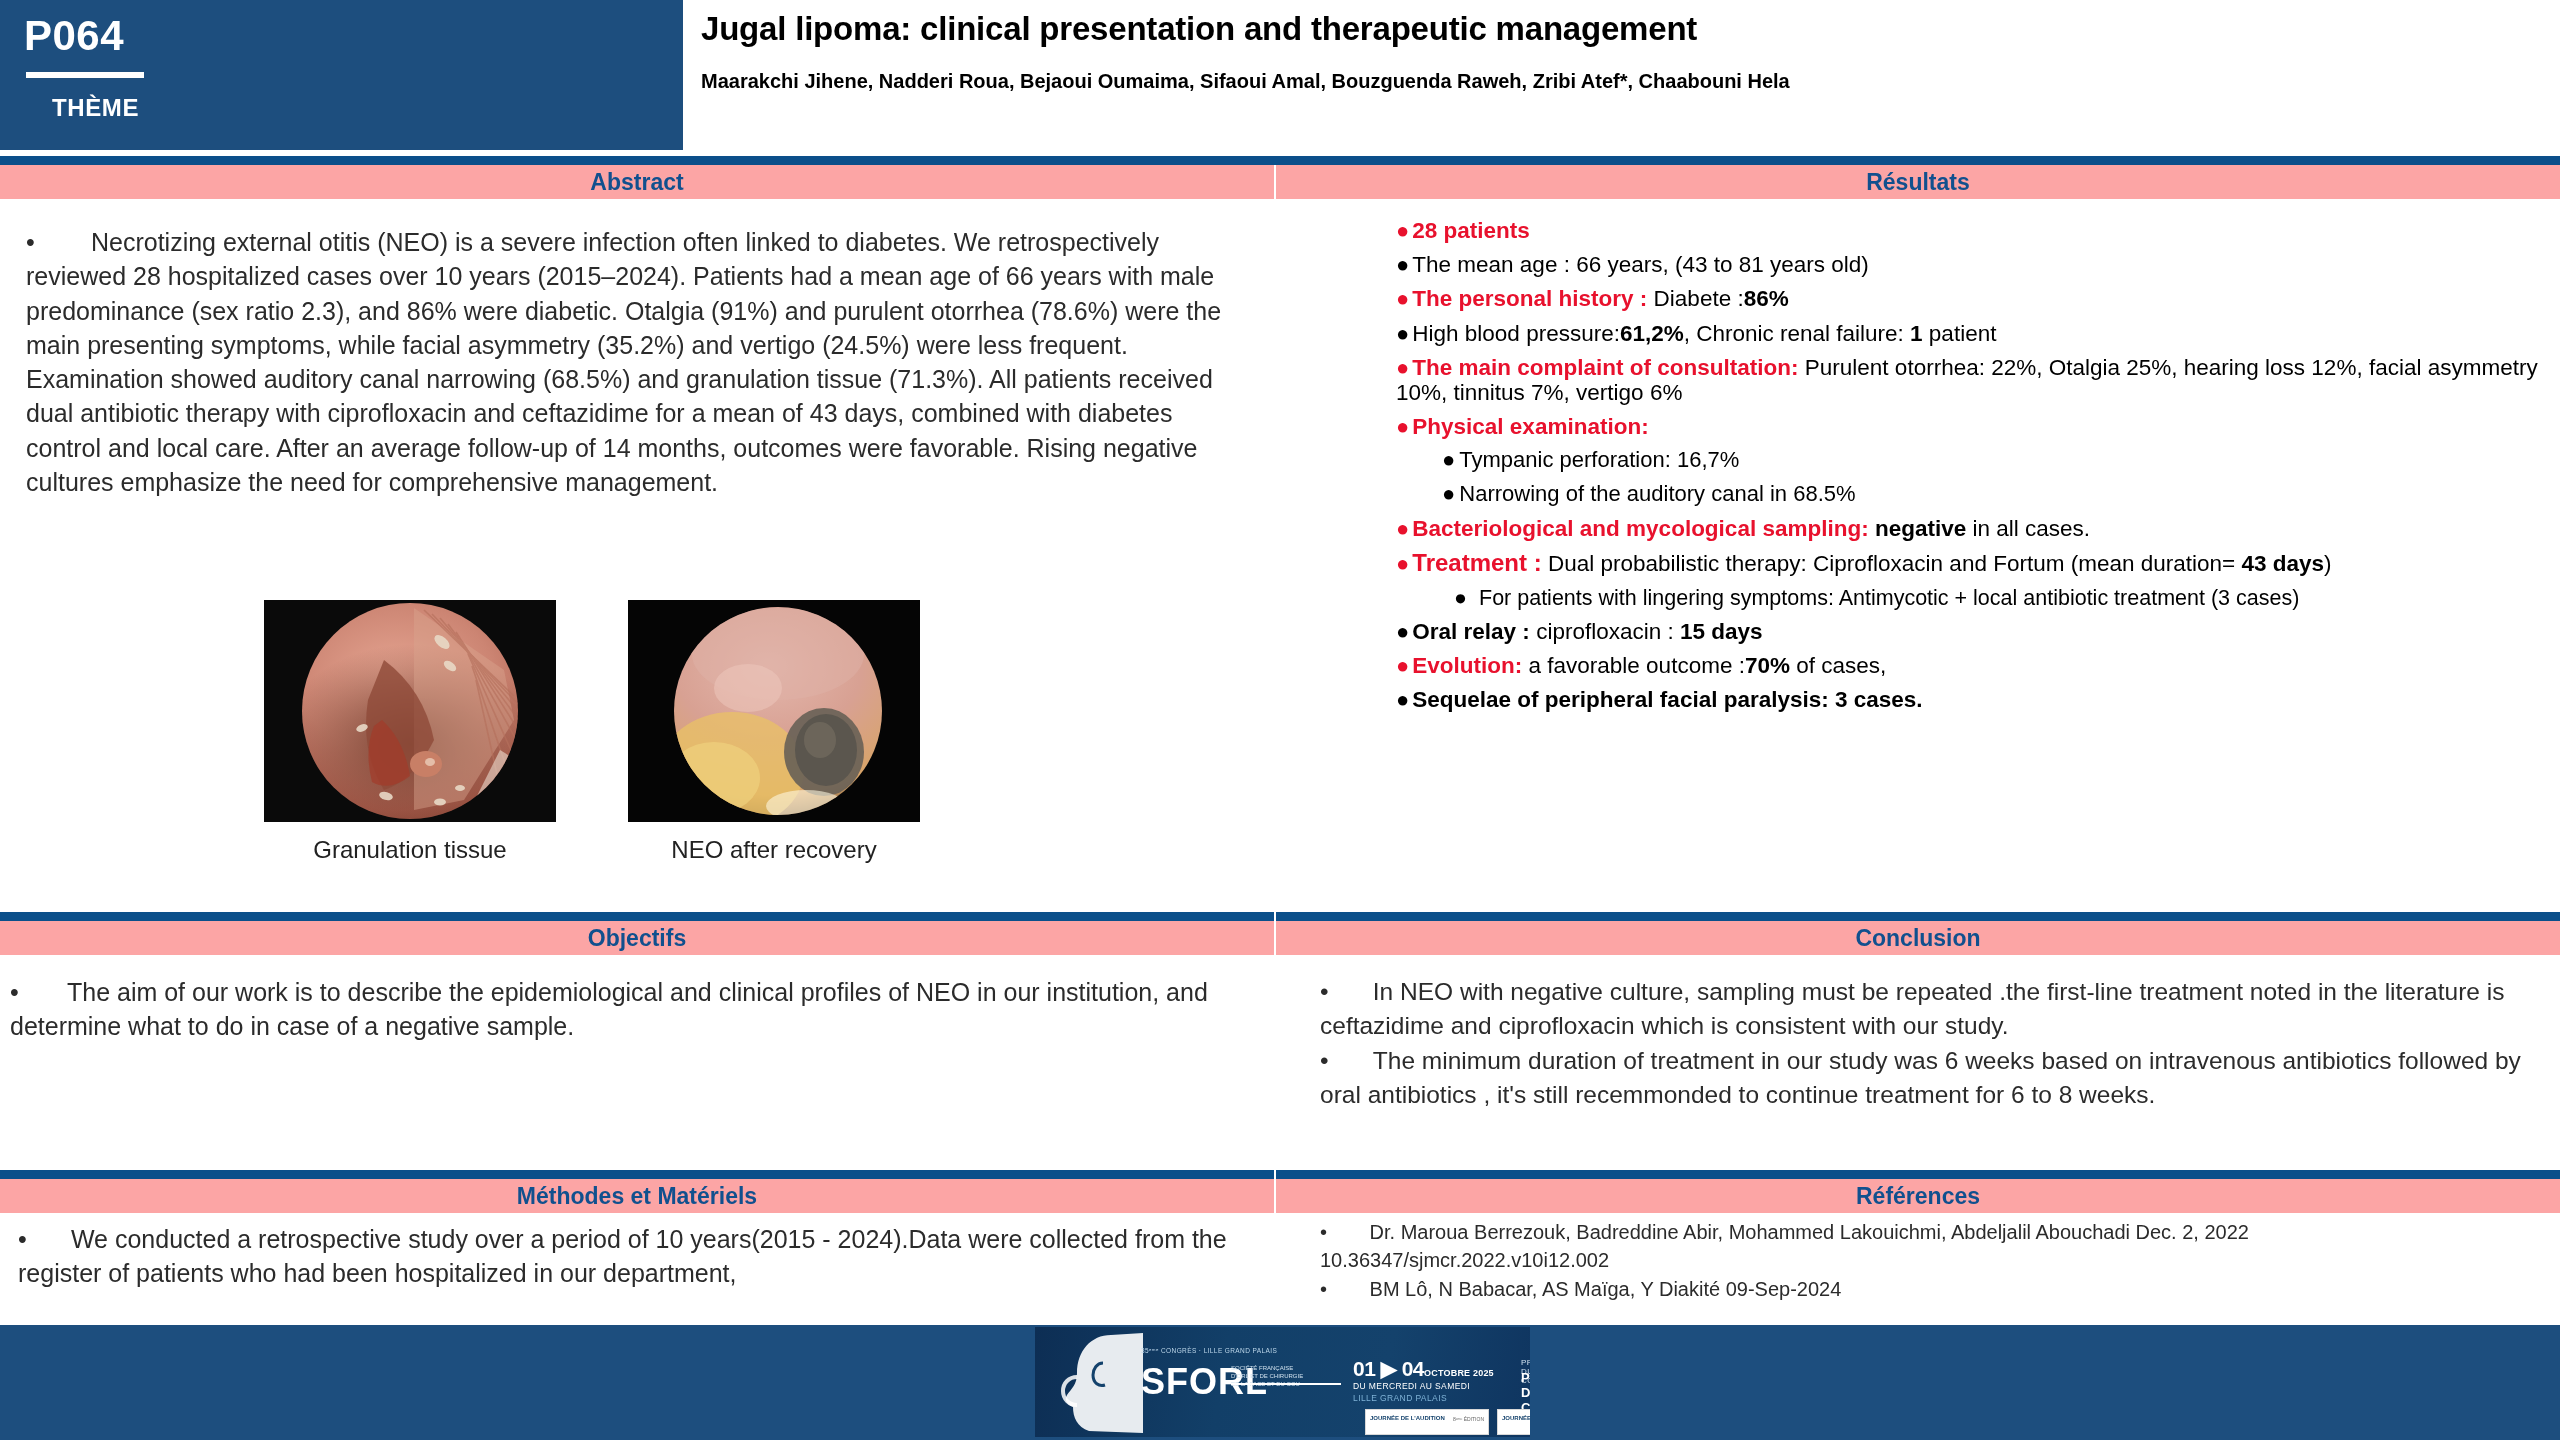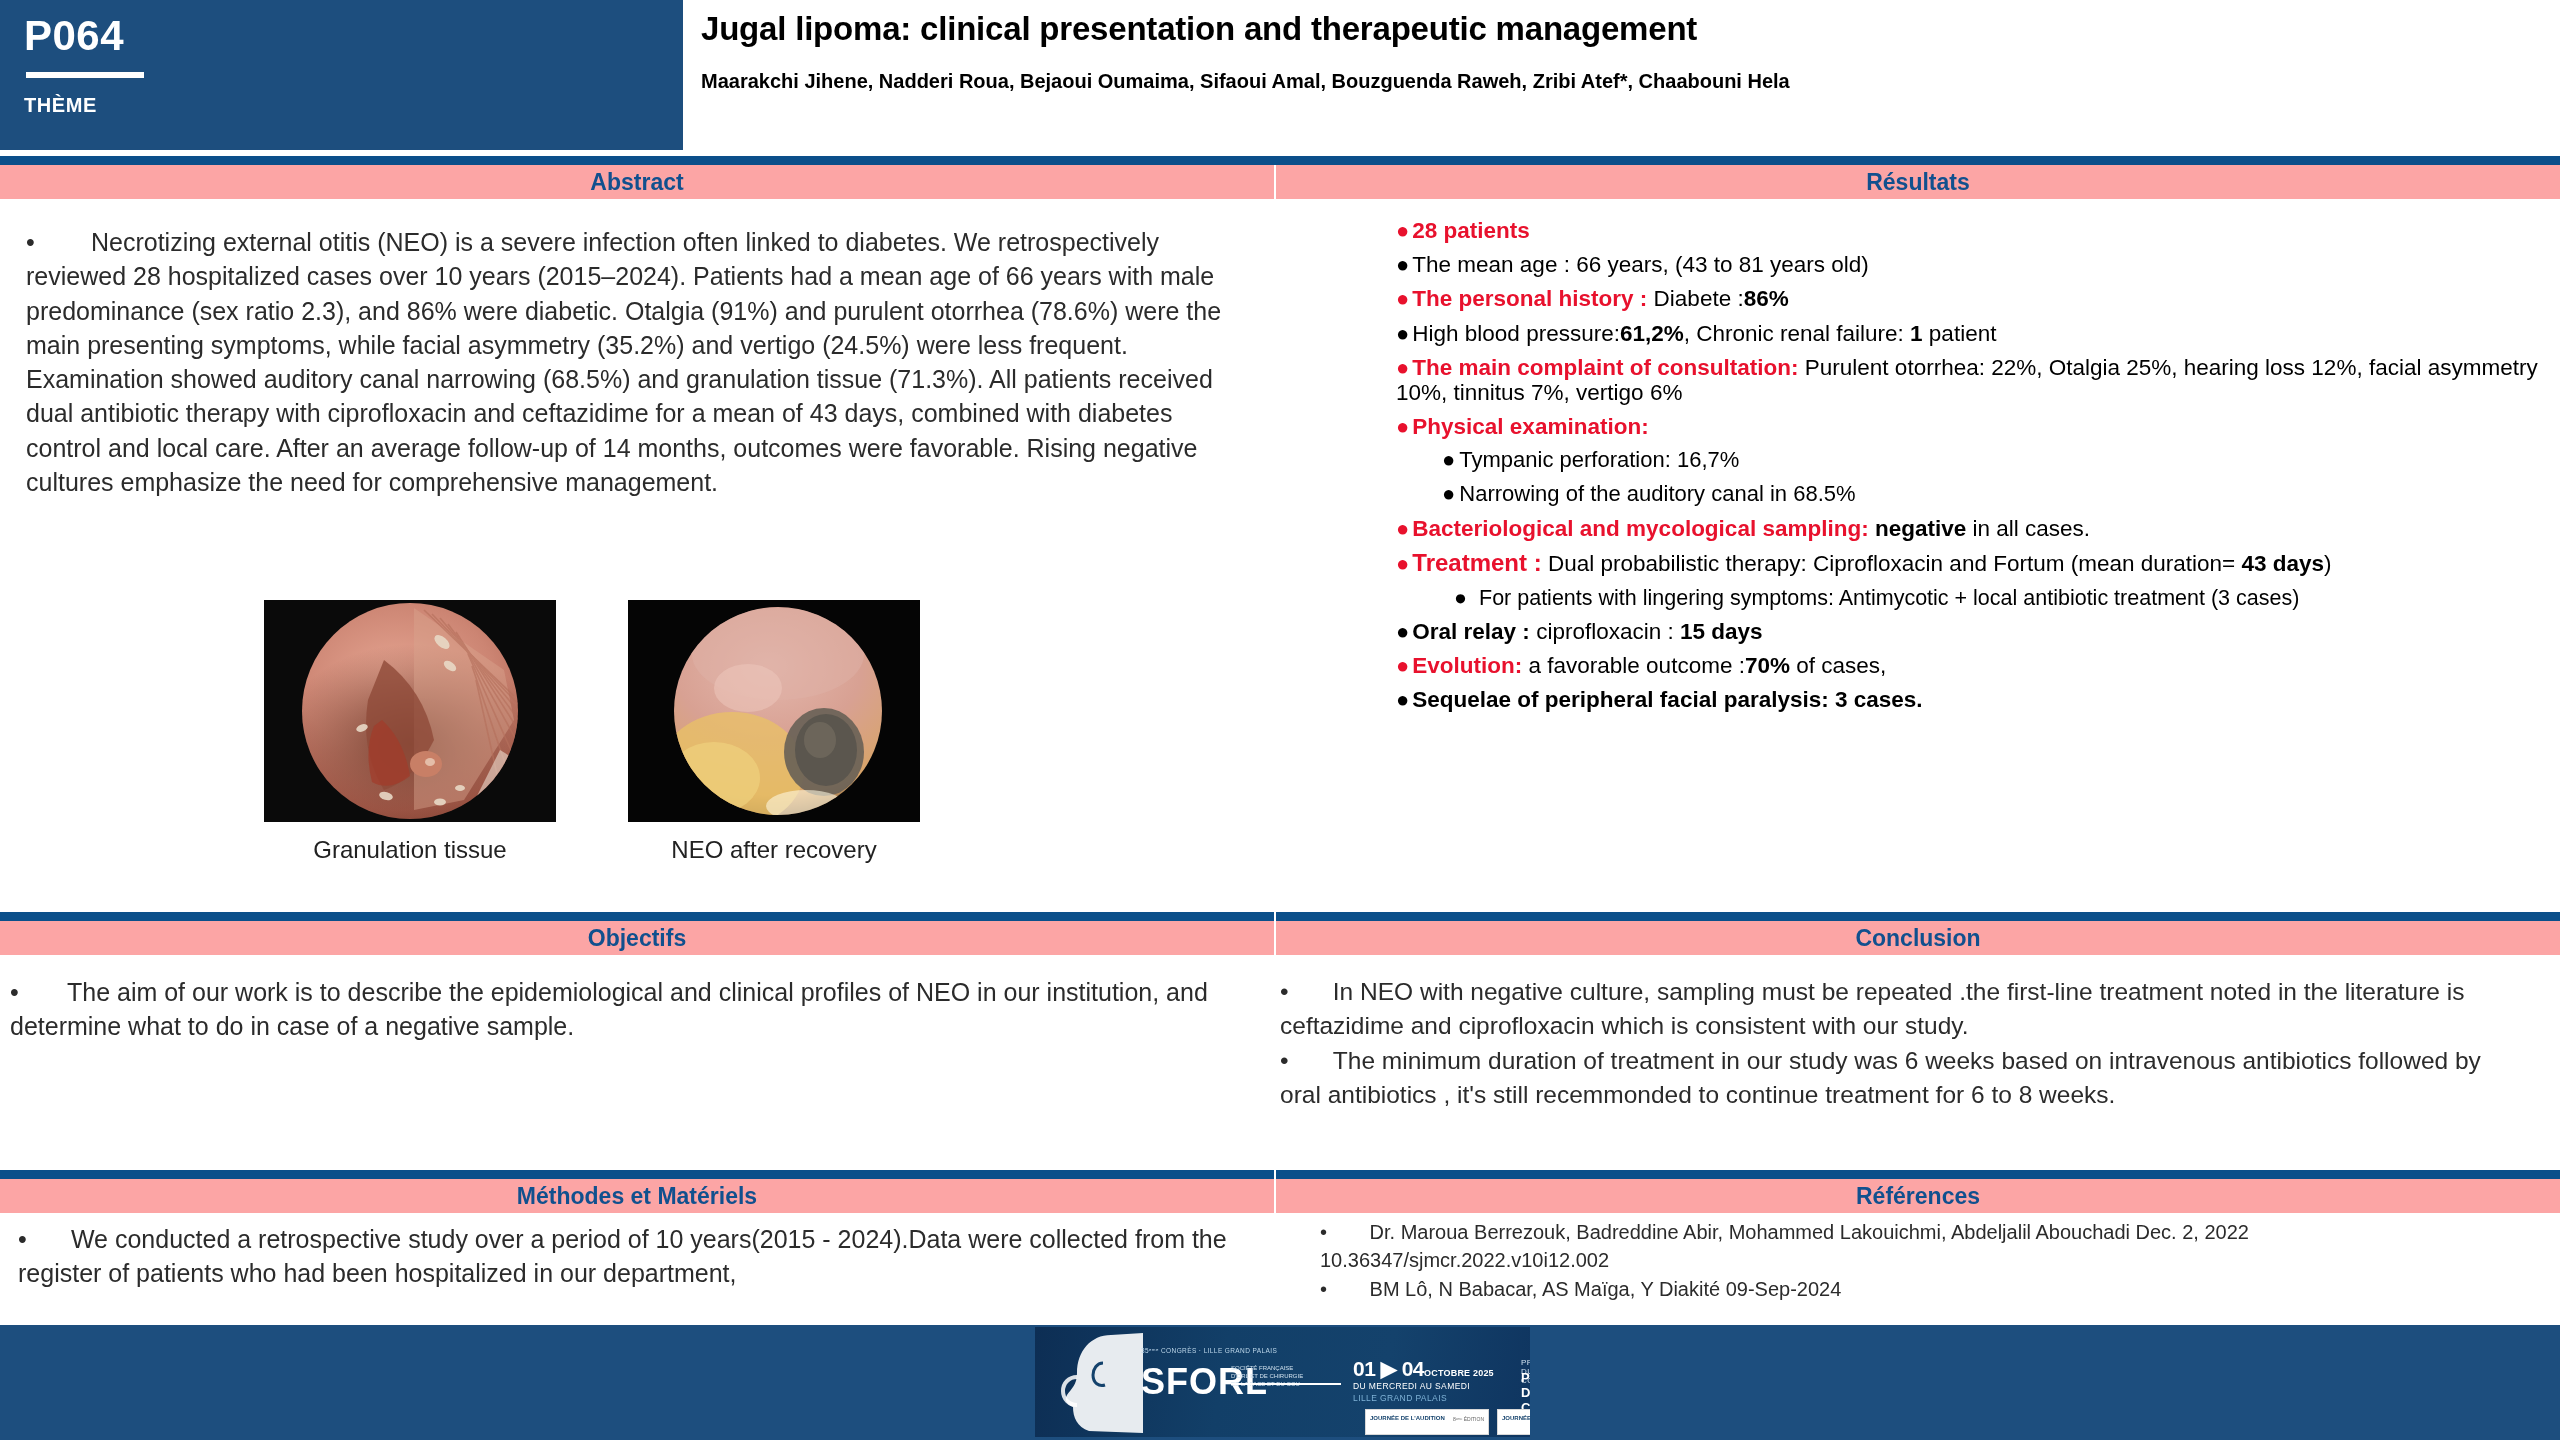--- a/index.html
+++ b/index.html
@@ -23,21 +23,21 @@
     padding:14px 0 0 24px;
   }
   .badge-code{
     color:#ffffff;font-size:42px;font-weight:bold;line-height:1.05;
     letter-spacing:0.5px;
   }
   .badge-rule{
     width:118px;height:6px;background:#ffffff;margin:14px 0 16px 2px;
   }
   .badge-theme{
-    color:#ffffff;font-size:20px;font-weight:bold;letter-spacing:0.6px;
+    color:#ffffff;font-size:24px;font-weight:bold;letter-spacing:0.6px;margin-left:28px;
   }
   .header-titles{
     position:absolute;left:683px;top:0;right:0;height:140px;
     padding-left:18px;box-sizing:border-box;
   }
   .poster-title{
     margin:0;padding-top:10px;
     font-size:33px;font-weight:bold;color:#000000;
     letter-spacing:-0.2px;
   }
@@ -106,21 +106,21 @@
   .rsub2{
     font-size:21.5px;line-height:1.12;margin:0 0 9px 58px;color:#000;
   }
   .rsub2 .dot{ color:#000;margin-right:12px; }
 
   
   #objectifs-body{
     position:absolute;left:10px;top:975px;width:1230px;
   }
   #conclusion-body{
-    position:absolute;left:1280px;top:975px;width:1230px;
+    position:absolute;left:1320px;top:975px;width:1230px;
   }
   .ptxt{ font-size:25px;color:#2b2b2b;line-height:1.37;margin:0 0 2px 0; }
   .ptxt.small{ font-size:24.5px; }
 
   
   #methodes-body{
     position:absolute;left:18px;top:1222px;width:1250px;
   }
   #references-body{
     position:absolute;left:1320px;top:1218px;width:1230px;

